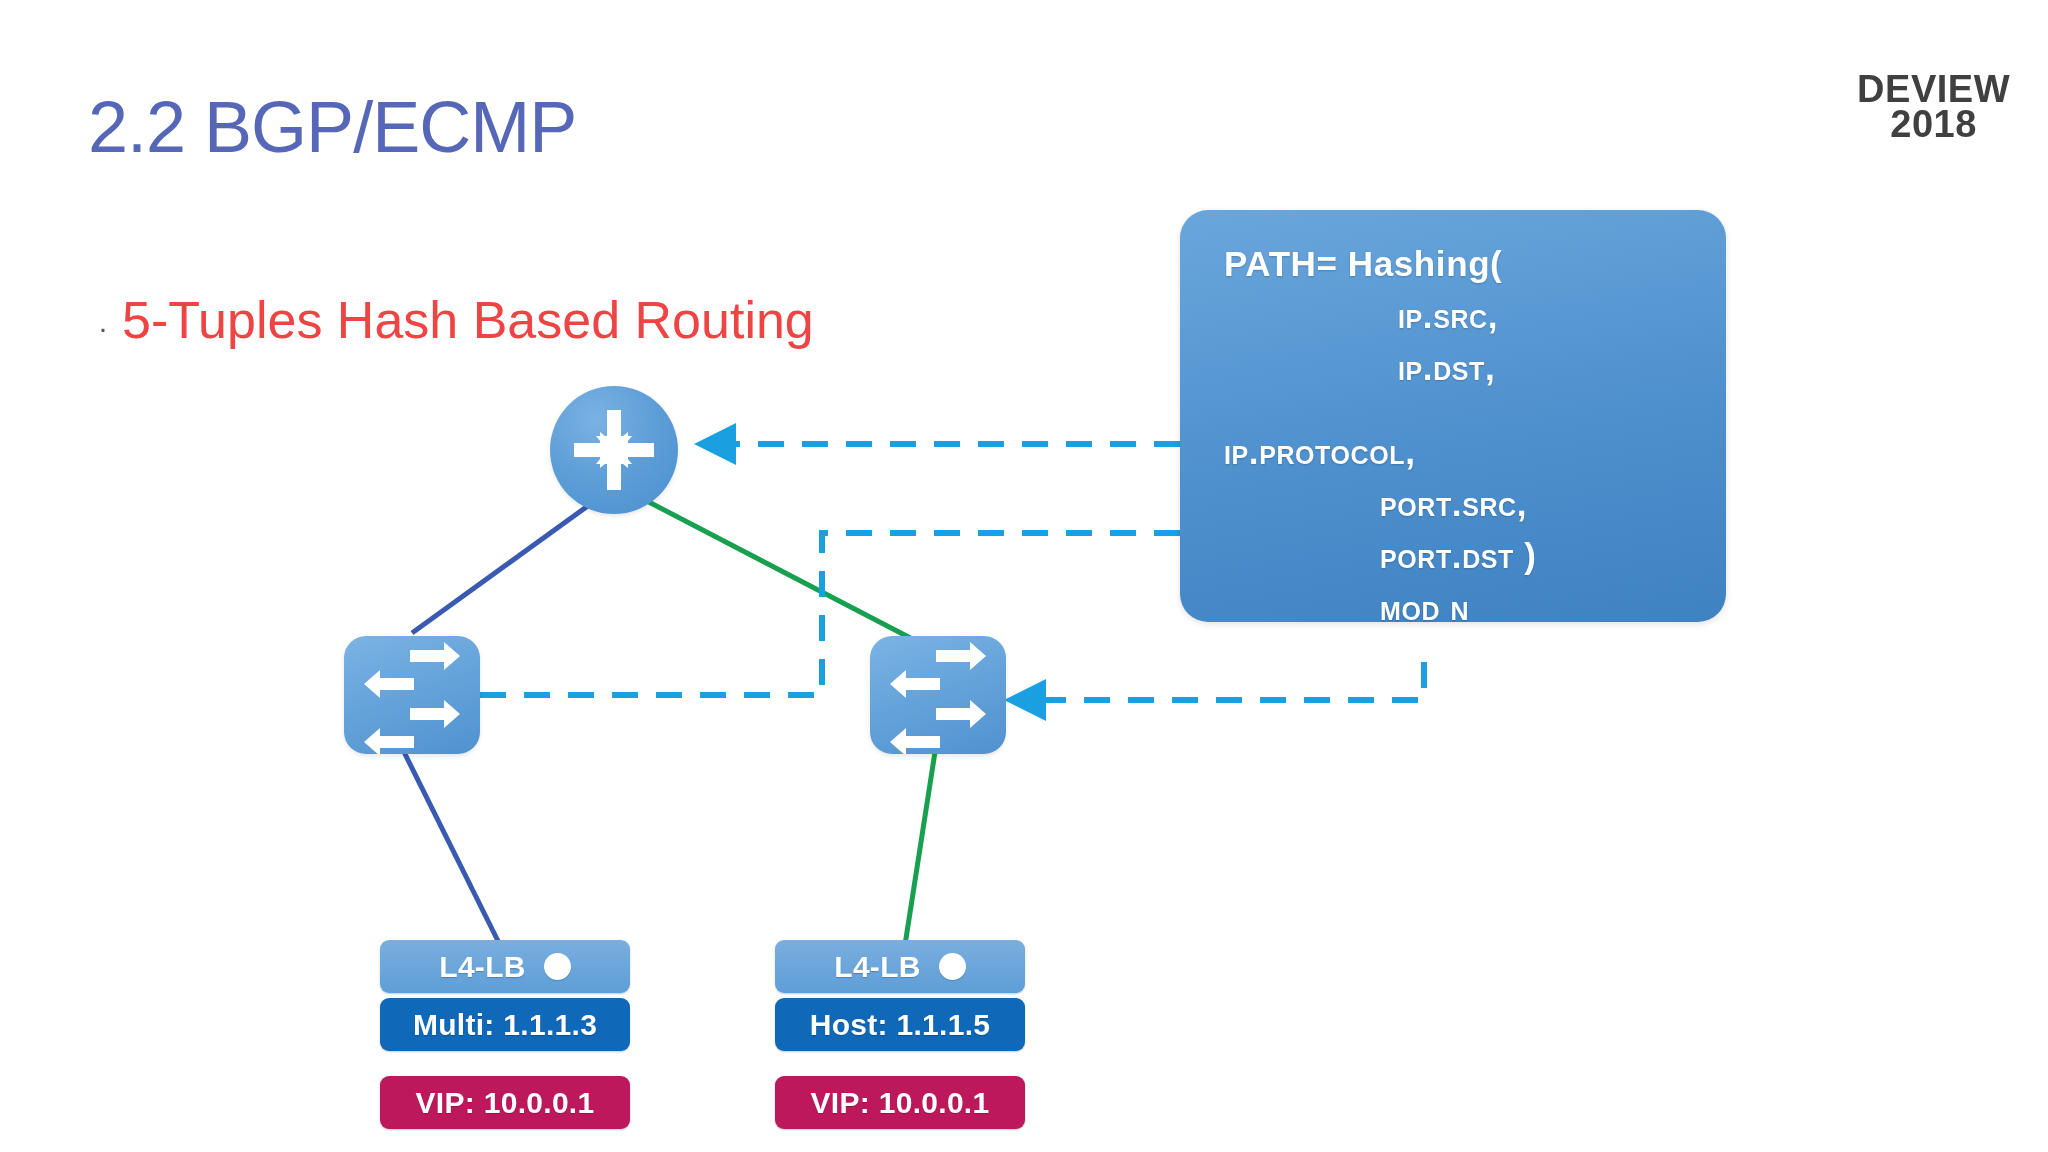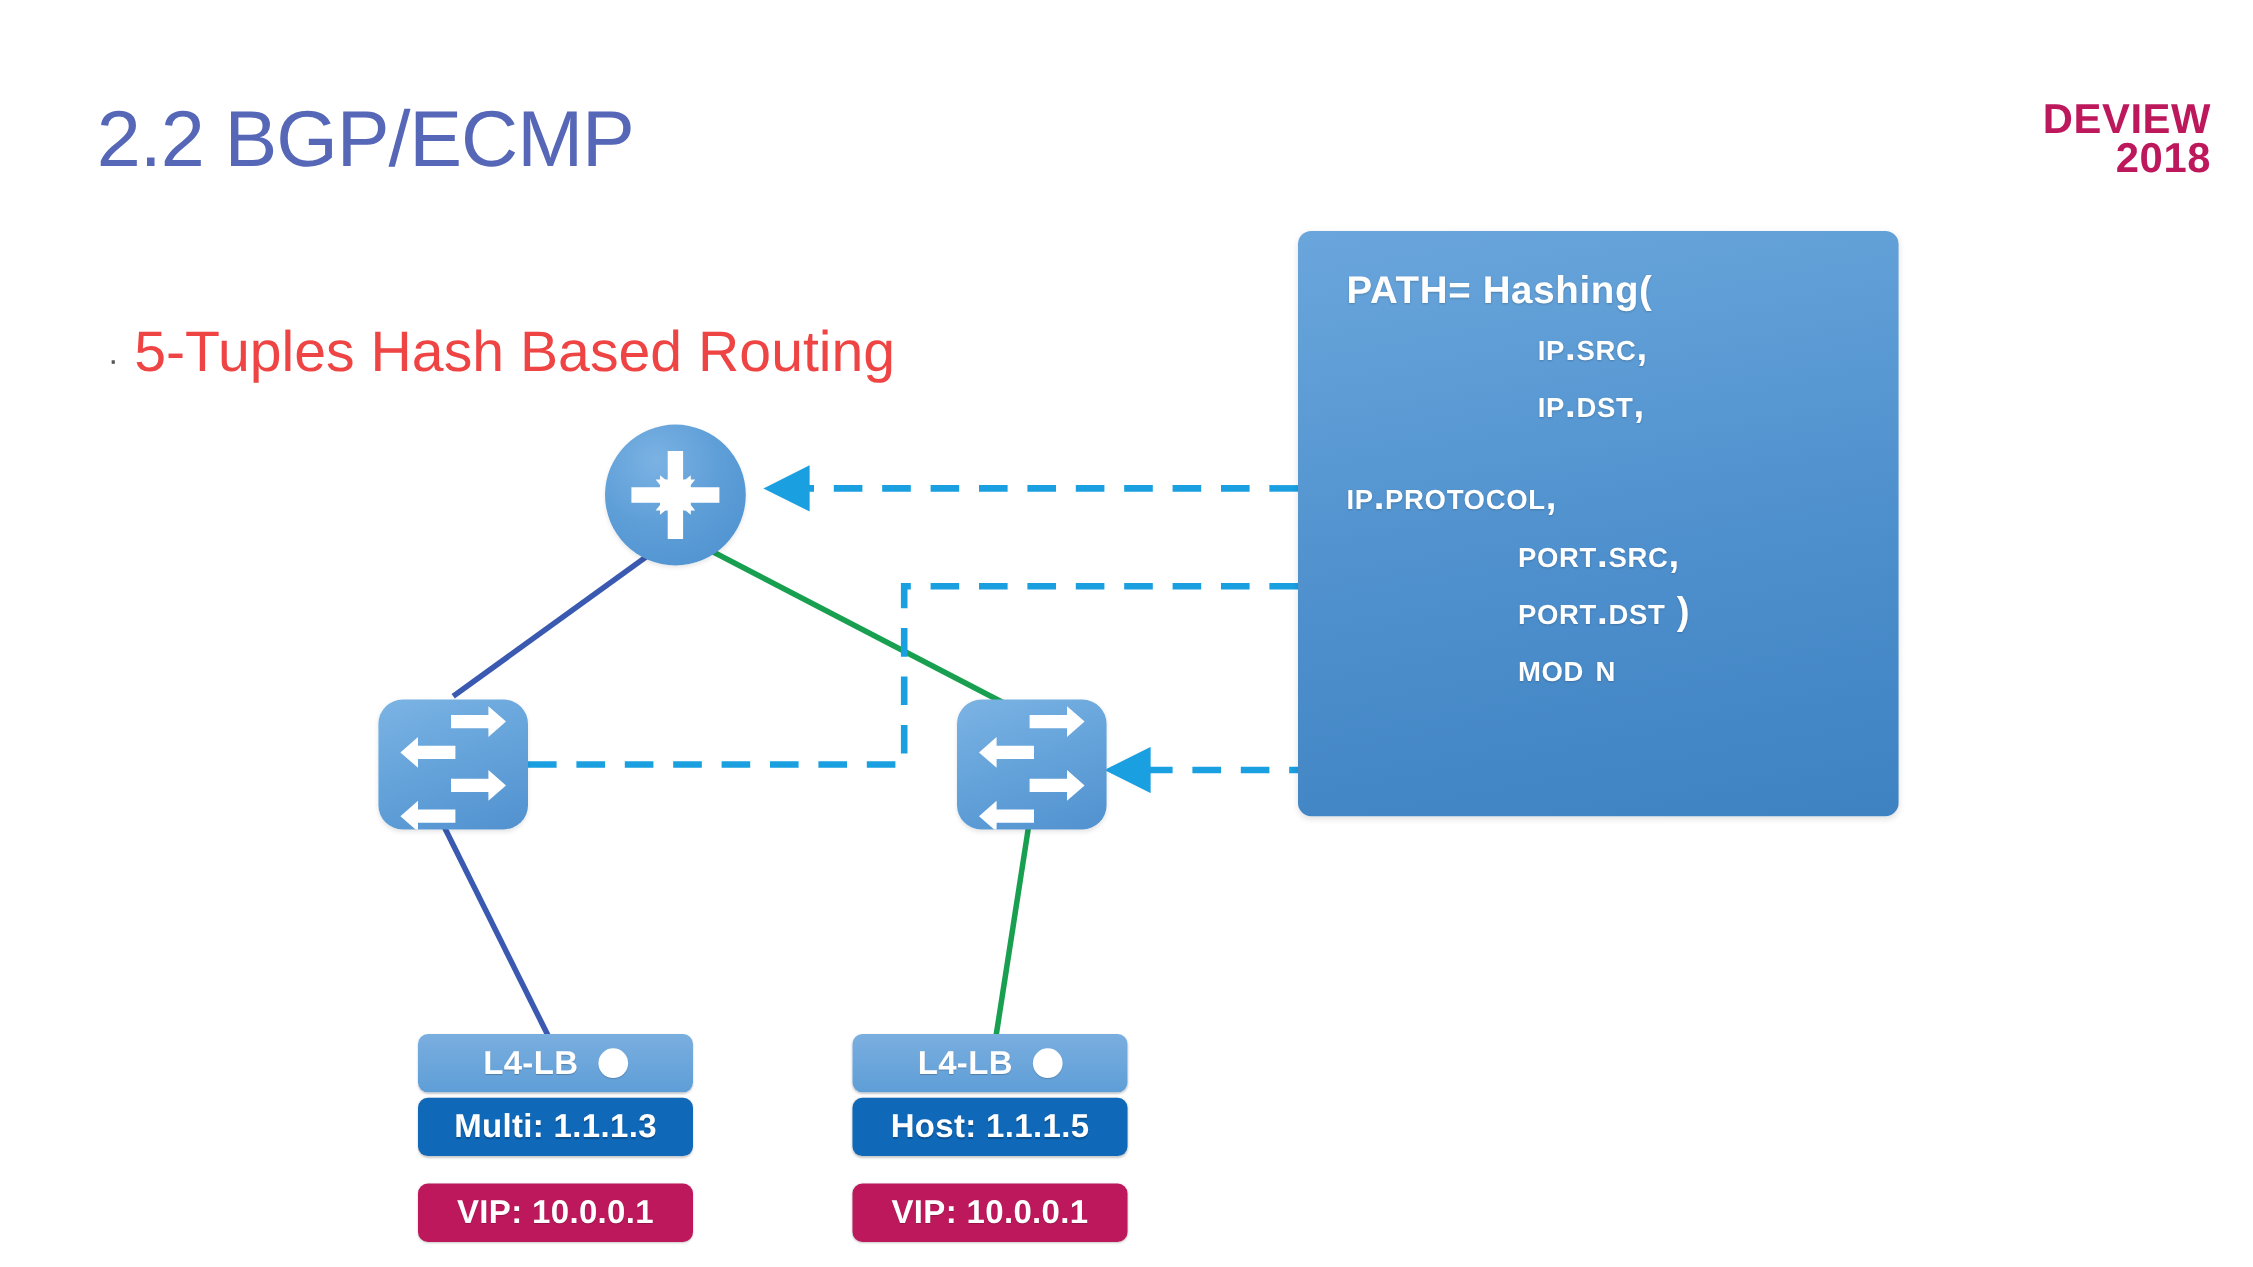--- a/index.html
+++ b/index.html
@@ -26,24 +26,24 @@
     top: 86px;
     font-size: 72px;
     font-weight: 400;
     letter-spacing: -1px;
     color: #5667b8;
     white-space: nowrap;
   }
   #deview-logo {
     position: absolute;
     right: 38px;
-    top: 92px;
-    text-align: right;
+    top: 72px;
+    text-align: center;
     line-height: 0.92;
-    color: #be185d;
+    color: #404040;
     font-weight: 800;
     font-size: 38px;
     letter-spacing: 0.5px;
   }
   #deview-logo .l2 { display: block; }
 
   
   #subtitle {
     position: absolute;
     left: 100px;
@@ -148,22 +148,22 @@
     background: #ffffff;
     box-shadow: 0 1px 1px rgba(0,0,0,0.18);
   }
 
   
   #formula-box {
     position: absolute;
     left: 1180px;
     top: 210px;
     width: 546px;
-    height: 532px;
-    border-radius: 12px;
+    height: 412px;
+    border-radius: 28px;
     background: linear-gradient(170deg, #6aa6dc 0%, #4e90cd 55%, #3f82c2 100%);
     box-shadow: 0 2px 6px rgba(0,0,0,0.12);
     color: #ffffff;
     padding: 0;
   }
   #formula-box .fline {
     position: absolute;
     font-weight: bold;
     font-size: 35px;
     letter-spacing: 0.6px;

